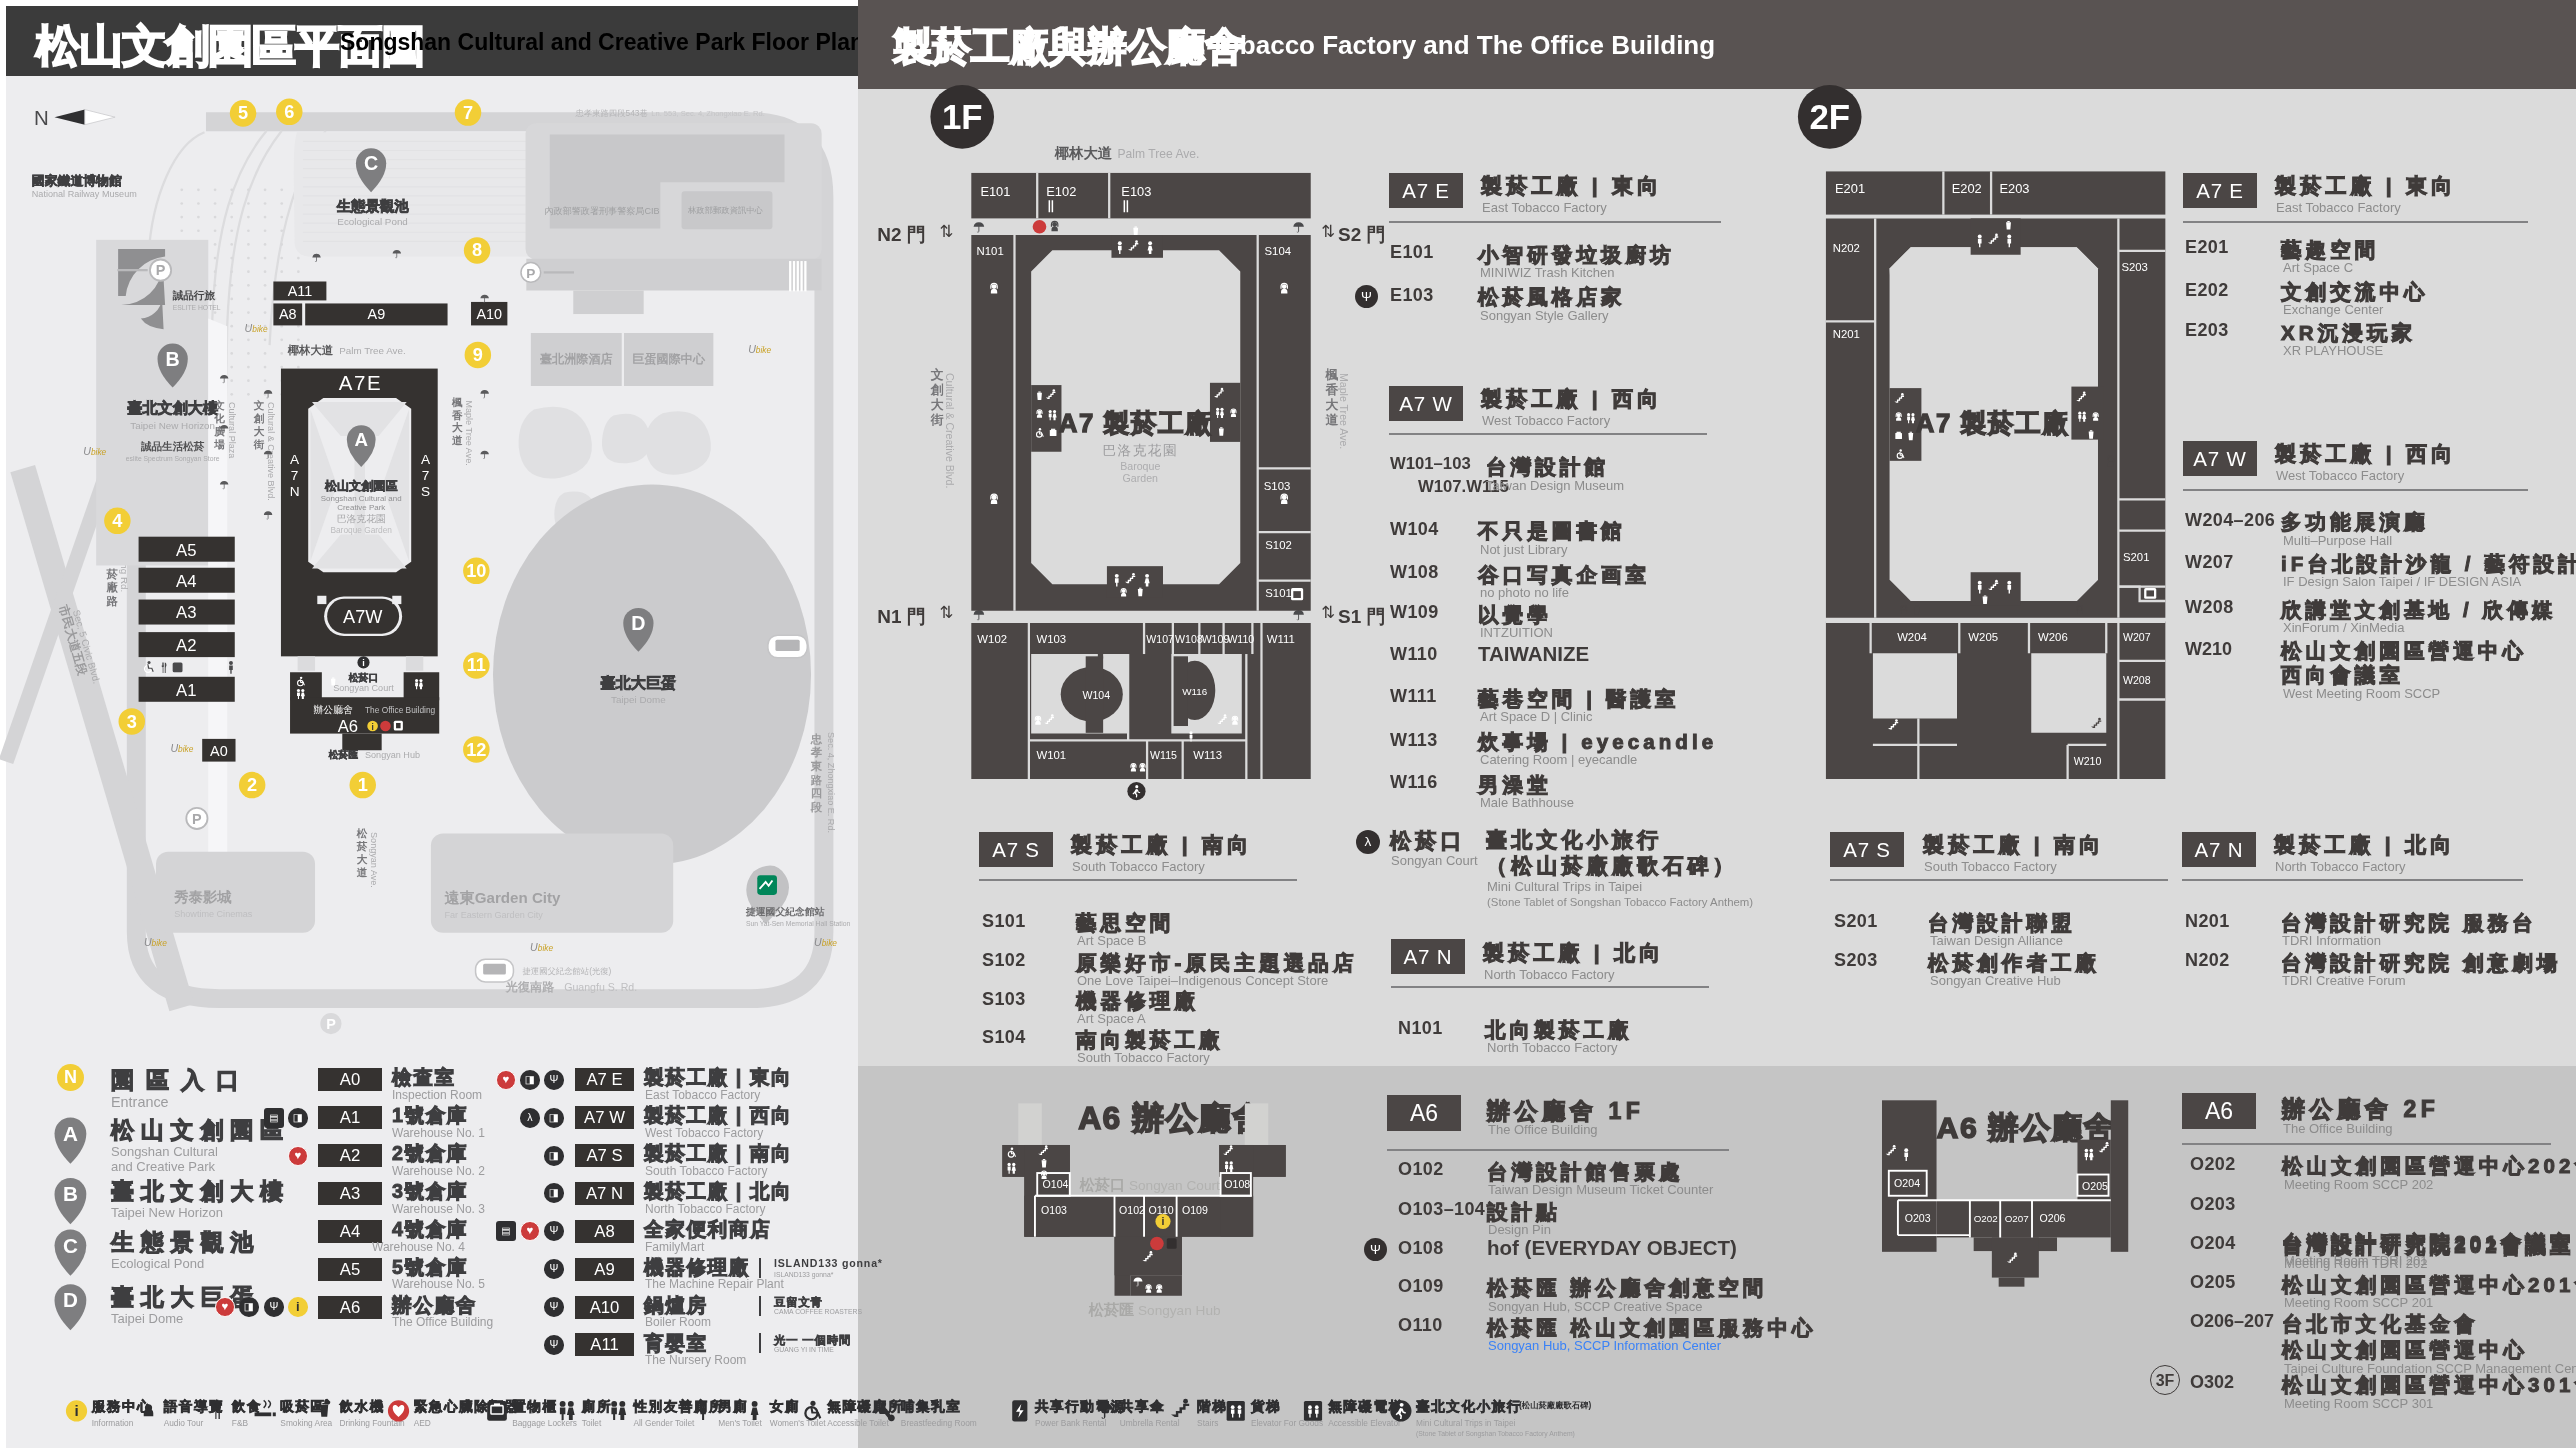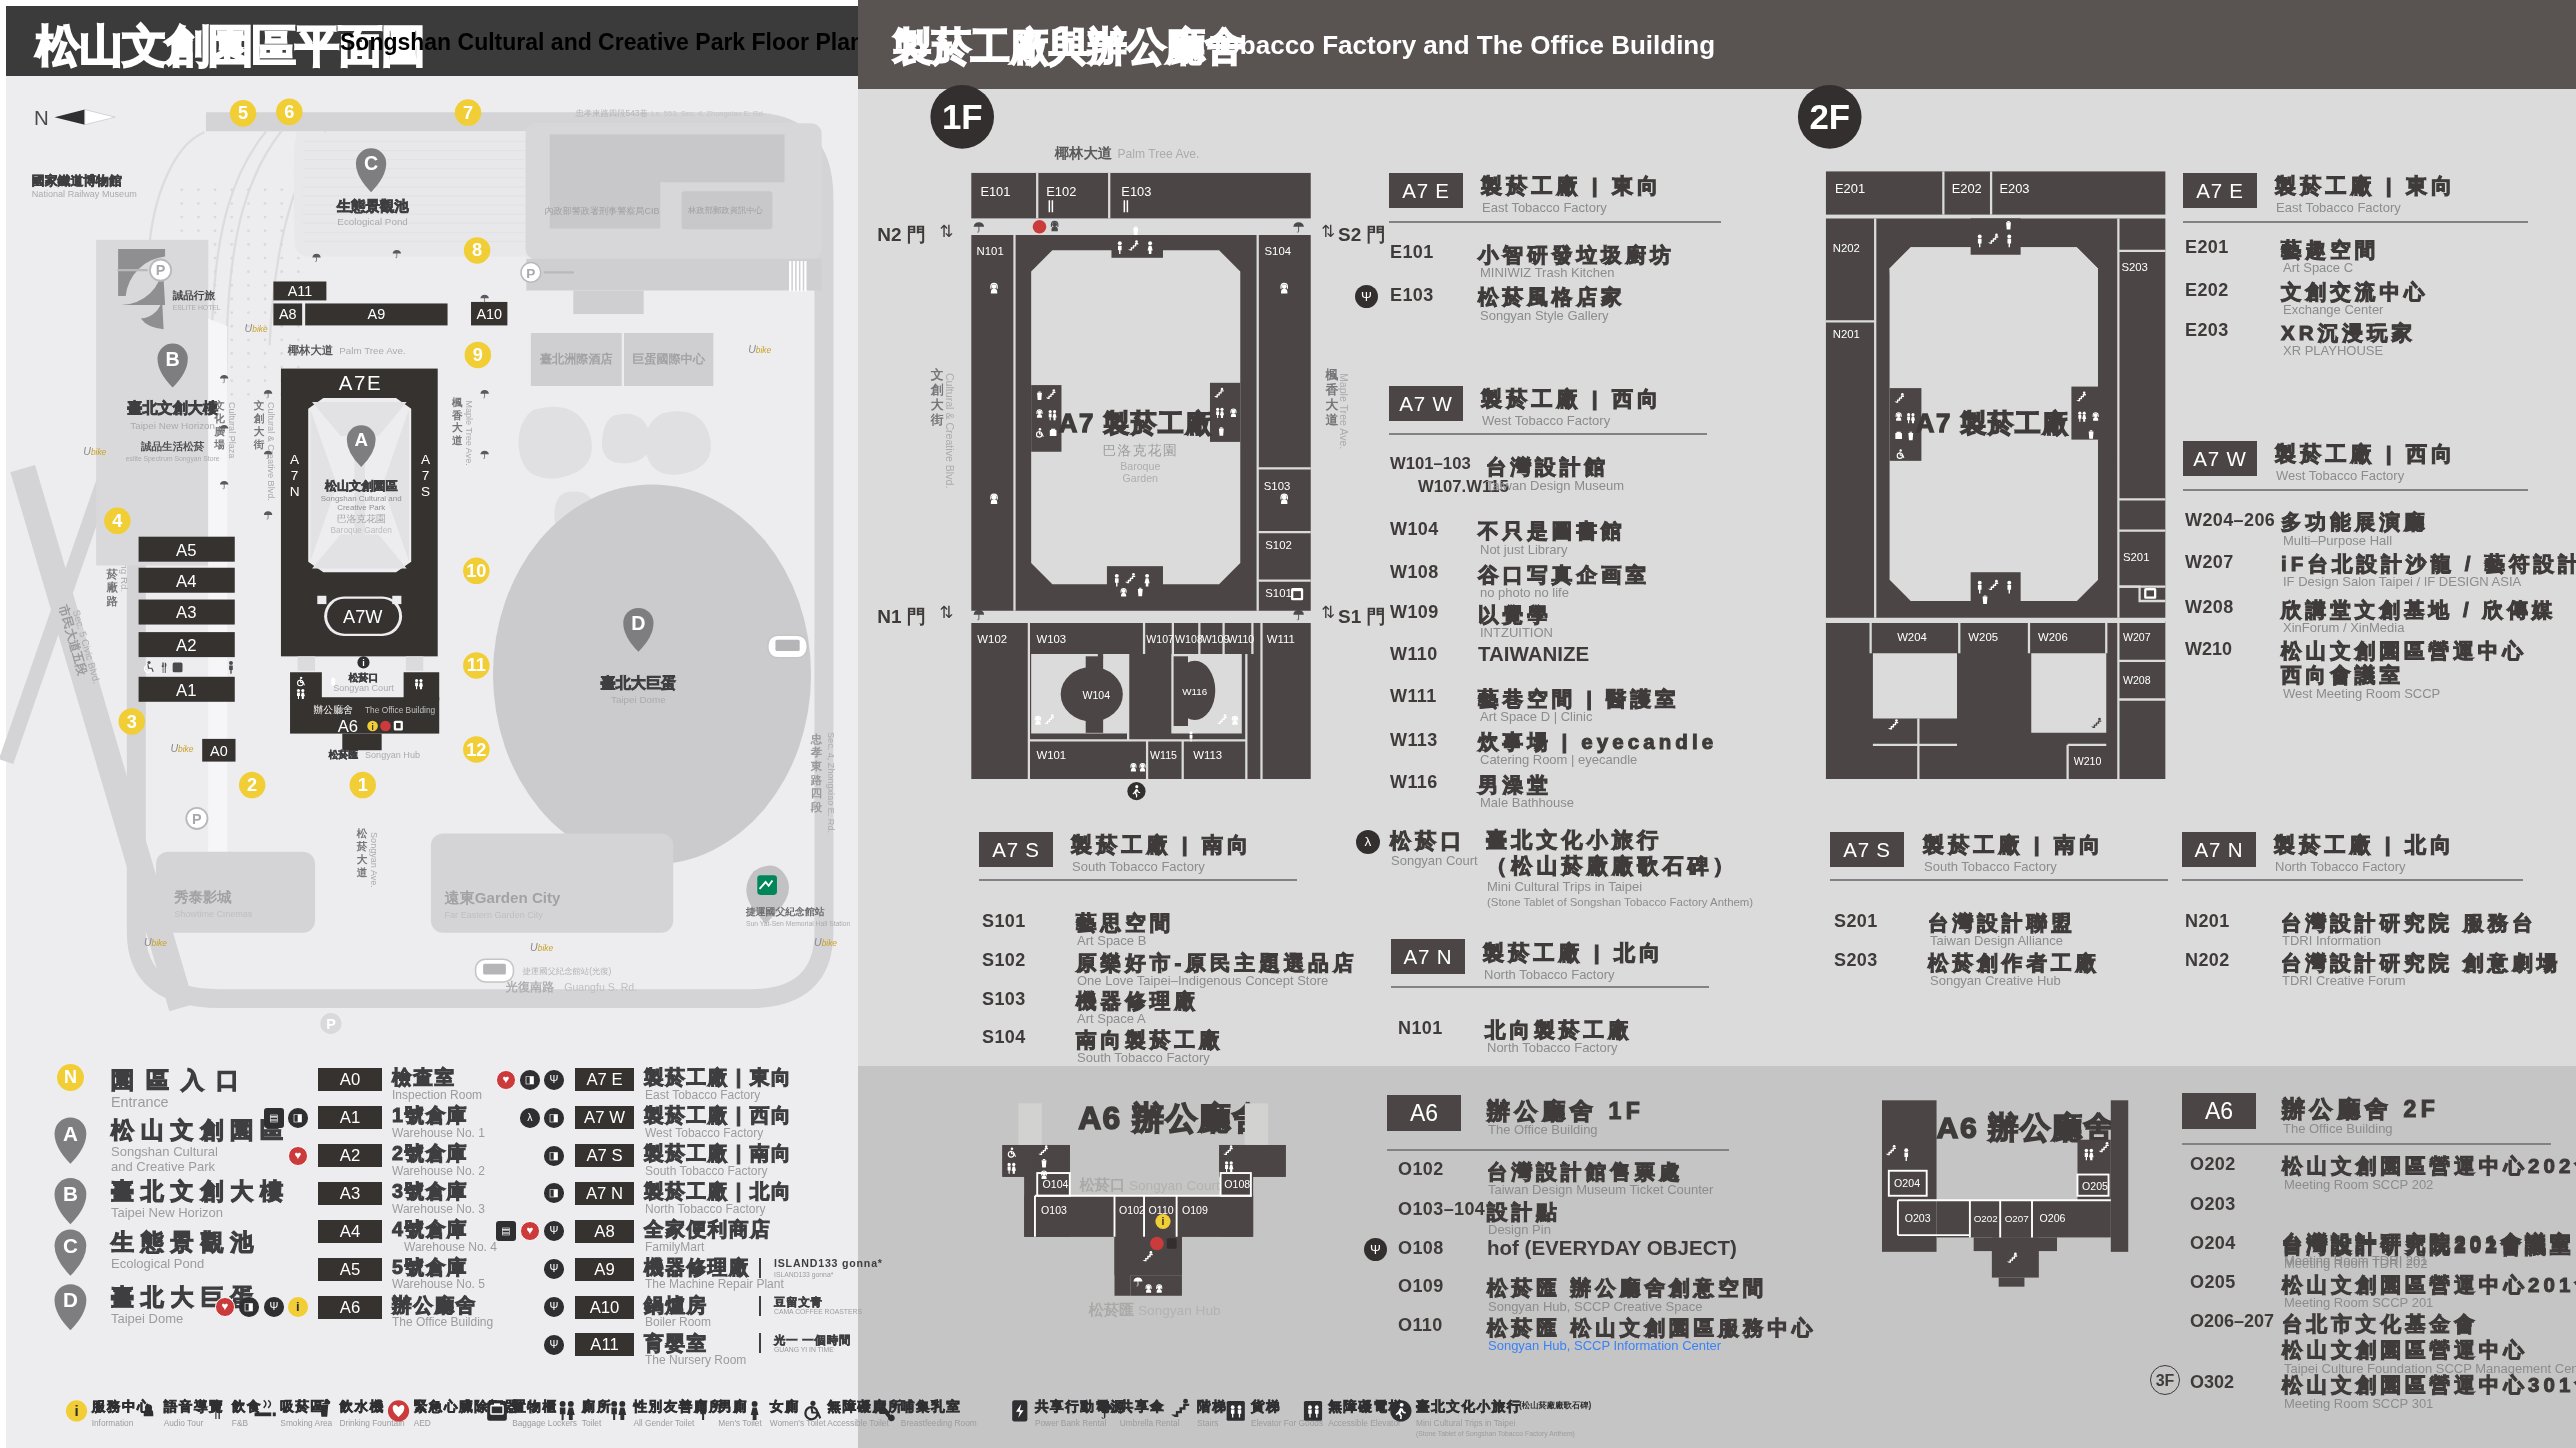--- a/index.html
+++ b/index.html
@@ -602,21 +602,21 @@
 <div class="abs" style="left:318px;top:1144px;width:64px;height:23px;background:#353230;color:#fff;font-size:16.7px;text-align:center;line-height:23px;">A2</div>
 <div class="abs cjk" style="left:392px;top:1140px;font-size:19.7px;color:#3E3E40;letter-spacing:1.5px;">2號倉庫</div>
 <div class="abs" style="left:392px;top:1164px;font-size:12px;color:#9C9C9E;">Warehouse No. 2</div>
 <div class="abs" style="left:288px;top:1146px;width:19.7px;height:19.7px;border-radius:50%;background:#CC3B3B;border:1.5px solid #fff;box-sizing:border-box;color:#fff;text-align:center;font-size:11.4px;line-height:17.4px;">♥</div>
 <div class="abs" style="left:318px;top:1182px;width:64px;height:23px;background:#353230;color:#fff;font-size:16.7px;text-align:center;line-height:23px;">A3</div>
 <div class="abs cjk" style="left:392px;top:1178px;font-size:19.7px;color:#3E3E40;letter-spacing:1.5px;">3號倉庫</div>
 <div class="abs" style="left:392px;top:1202px;font-size:12px;color:#9C9C9E;">Warehouse No. 3</div>
 
 <div class="abs" style="left:318px;top:1220px;width:64px;height:23px;background:#353230;color:#fff;font-size:16.7px;text-align:center;line-height:23px;">A4</div>
 <div class="abs cjk" style="left:392px;top:1216px;font-size:19.7px;color:#3E3E40;letter-spacing:1.5px;">4號倉庫</div>
-<div class="abs" style="left:404px;top:1240px;font-size:12px;color:#9C9C9E;">Warehouse No. 4</div>
+<div class="abs" style="left:372px;top:1240px;font-size:12px;color:#9C9C9E;">Warehouse No. 4</div>
 
 <div class="abs" style="left:318px;top:1258px;width:64px;height:23px;background:#353230;color:#fff;font-size:16.7px;text-align:center;line-height:23px;">A5</div>
 <div class="abs cjk" style="left:392px;top:1254px;font-size:19.7px;color:#3E3E40;letter-spacing:1.5px;">5號倉庫</div>
 <div class="abs" style="left:392px;top:1277px;font-size:12px;color:#9C9C9E;">Warehouse No. 5</div>
 
 <div class="abs" style="left:318px;top:1296px;width:64px;height:23px;background:#353230;color:#fff;font-size:16.7px;text-align:center;line-height:23px;">A6</div>
 <div class="abs cjk" style="left:392px;top:1292px;font-size:19.7px;color:#3E3E40;letter-spacing:1.5px;">辦公廳舍</div>
 <div class="abs" style="left:392px;top:1315px;font-size:12px;color:#9C9C9E;">The Office Building</div>
 <div class="abs" style="left:288px;top:1297px;width:19.7px;height:19.7px;border-radius:50%;background:#F2CE36;color:#2F2F31;text-align:center;font-weight:bold;font-size:13px;line-height:19.7px;">i</div>
     <div class="abs" style="left:264px;top:1297px;width:19.7px;height:19.7px;border-radius:50%;background:#2F2F31;color:#fff;text-align:center;font-size:10.6px;line-height:19.7px;">Ψ</div>

